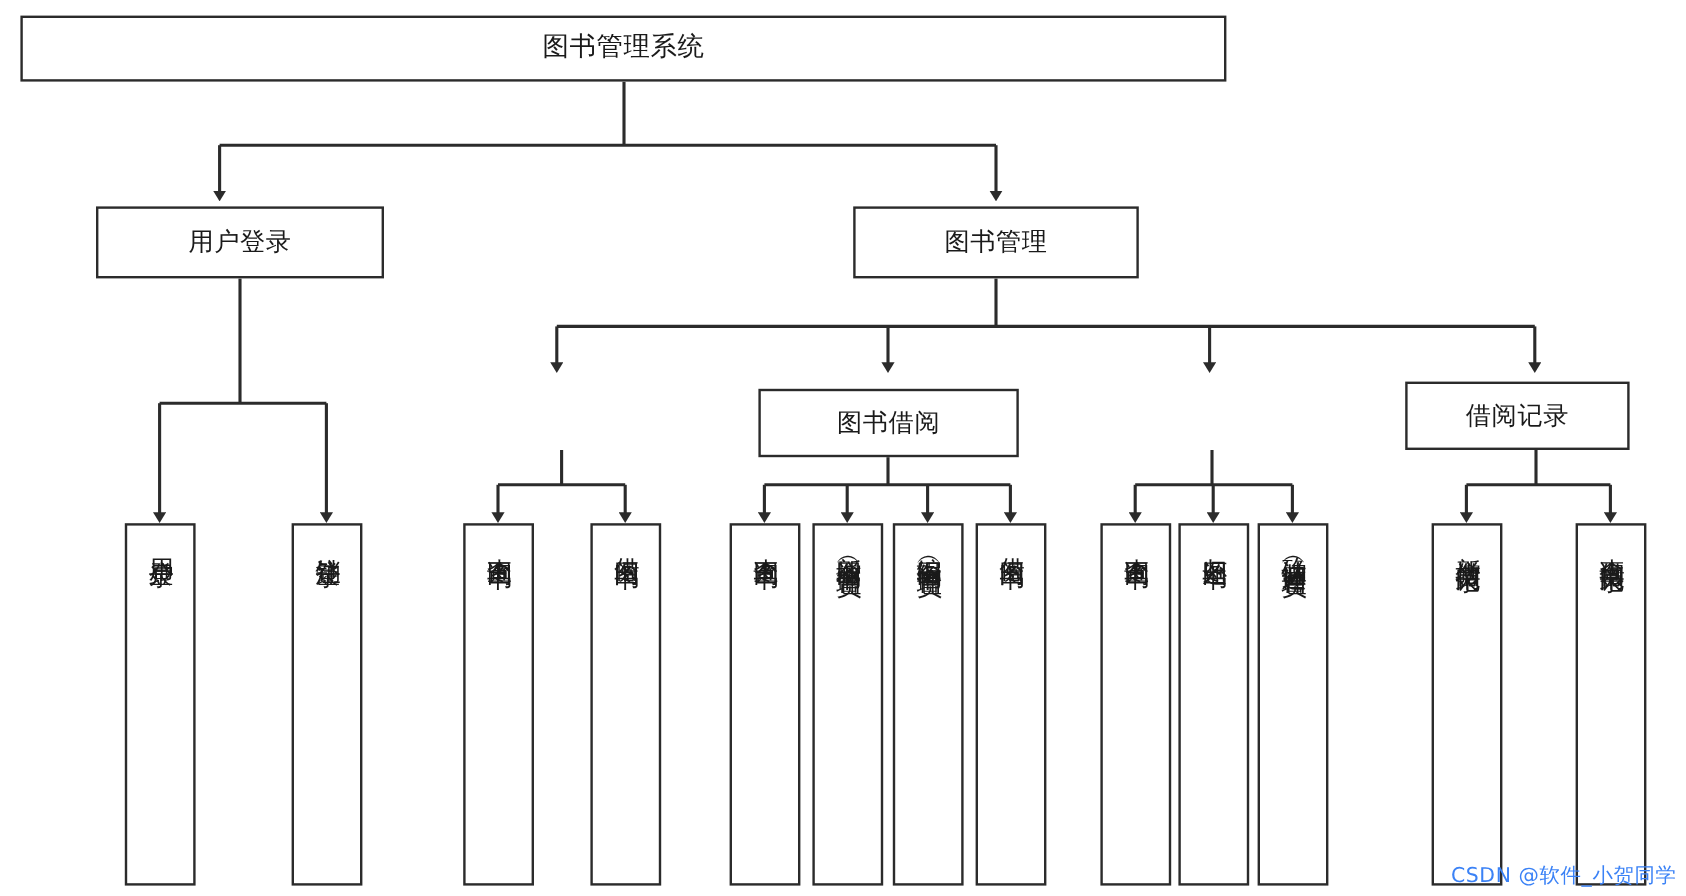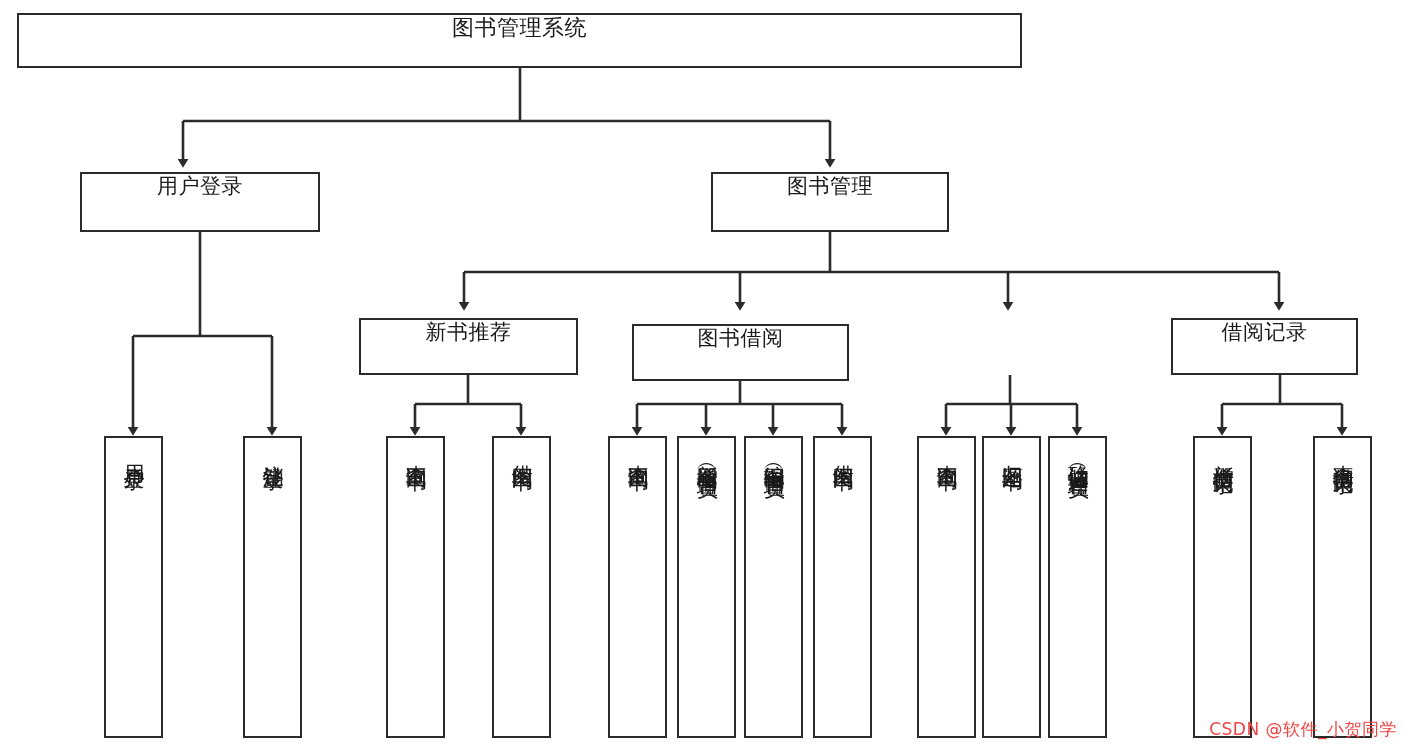--- a/index.html
+++ b/index.html
@@ -24,21 +24,21 @@
     width: 1405px;
     height: 747px;
     pointer-events: none;
   }
   .node {
     position: absolute;
     box-sizing: border-box;
     background: #ffffff;
     border: 2px solid #2b2b2b;
     display: flex;
-    align-items: flex-start;
+    align-items: center;
     justify-content: center;
     color: #1a1a1a;
   }
   .node.h {
     font-size: 21px;
     letter-spacing: 0.5px;
     line-height: 1.2;
   }
   .node.root {
     font-size: 22px;
@@ -55,21 +55,21 @@
     line-height: 1.32;
     letter-spacing: 2px;
     white-space: nowrap;
     color: #1a1a1a;
   }
   .watermark {
     position: absolute;
     right: 8px;
     bottom: 6px;
     font-size: 17px;
-    color: #ef4444;
+    color: #3b82f6;
     white-space: nowrap;
     letter-spacing: 0.5px;
   }
 </style>
 </head>
 <body>
 
 <div id="canvas">
 
   <svg class="wires" viewBox="0 0 1405 747" xmlns="http://www.w3.org/2000/svg">
@@ -126,23 +126,20 @@
     <span>图书管理系统</span>
   </div>
 
   <div class="node h" style="left:80px; top:172px; width:240px; height:60px;">
     <span>用户登录</span>
   </div>
   <div class="node h" style="left:711px; top:172px; width:238px; height:60px;">
     <span>图书管理</span>
   </div>
 
-  <div class="node h" style="left:359px; top:318px; width:219px; height:57px;">
-    <span>新书推荐</span>
-  </div>
   <div class="node h" style="left:632px; top:324px; width:217px; height:57px;">
     <span>图书借阅</span>
   </div>
   <div class="node h" style="left:1171px; top:318px; width:187px; height:57px;">
     <span>借阅记录</span>
   </div>
 
   <div class="node leaf" style="left:104px; top:436px; width:59px; height:302px;">
     <span class="vtext">用户登录</span>
   </div>

